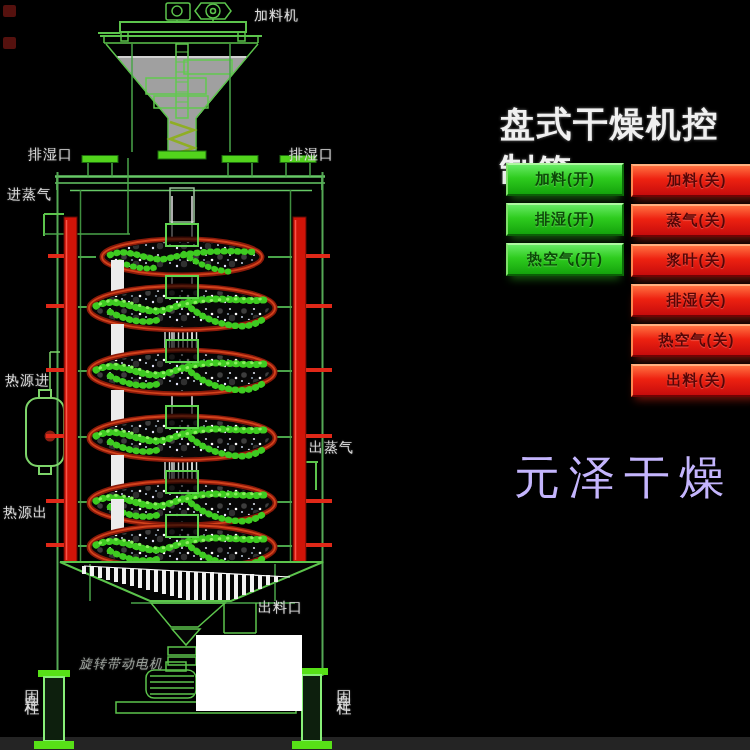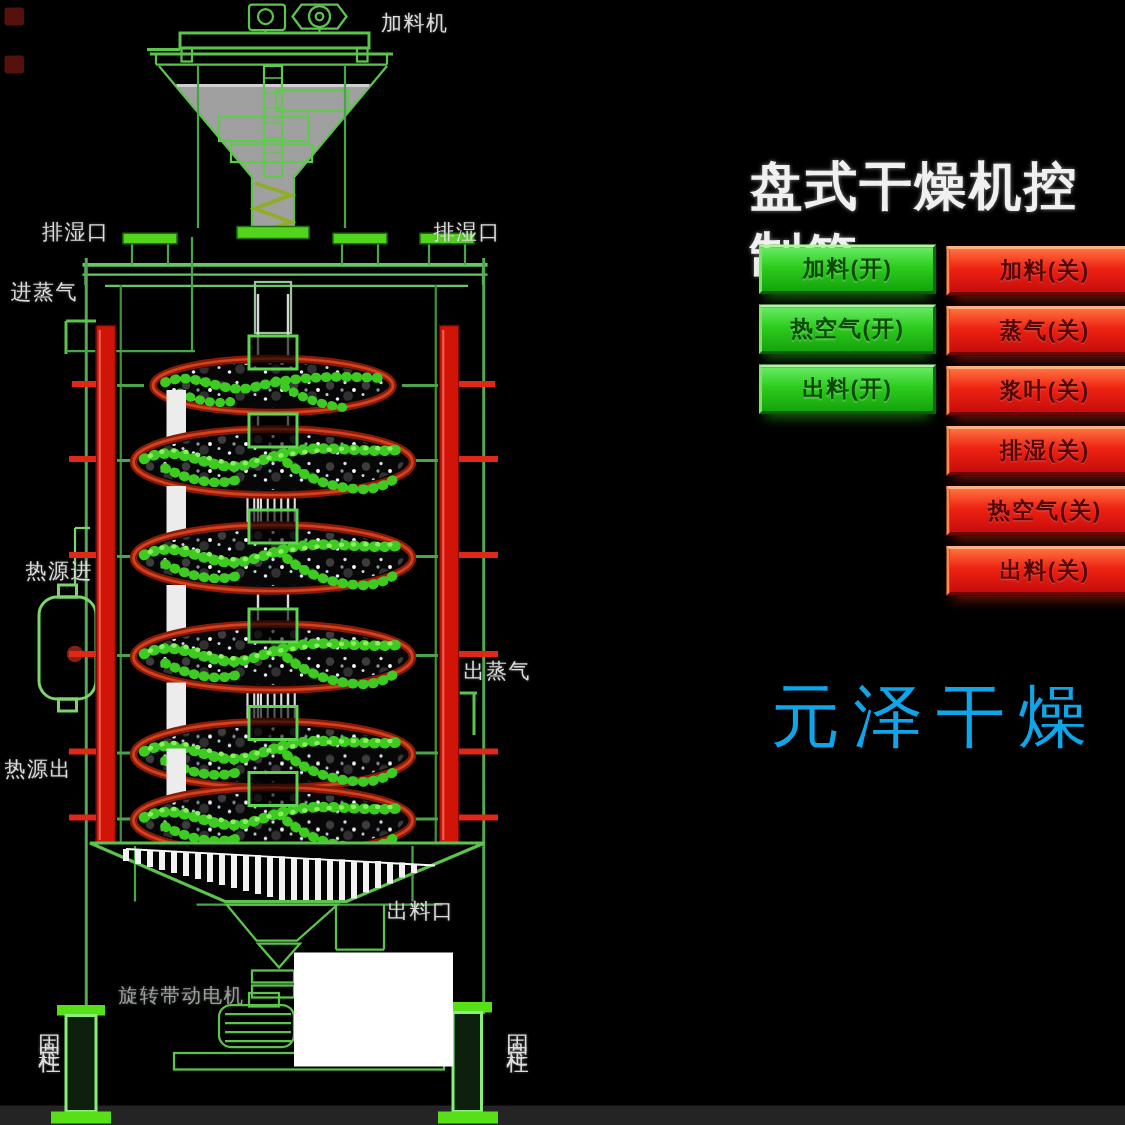--- a/index.html
+++ b/index.html
@@ -2,39 +2,39 @@
 <html><head>
 <meta charset="utf-8">
 <style>
   html,body{margin:0;padding:0;background:#000;}
   .stage{position:relative;width:750px;height:750px;background:#000;overflow:hidden;
          font-family:"Liberation Sans",sans-serif;}
   .ground{position:absolute;left:0;top:737px;width:750px;height:13px;background:#242424;}
   svg{position:absolute;left:0;top:0;}
   .lbl{position:absolute;color:#dcdcdc;font-size:14px;letter-spacing:1px;white-space:nowrap;
        text-shadow:0 0 2px rgba(130,130,130,.7);}
-  .lbl-dim{color:#9aa09a;font-size:13px;}
+  .lbl-dim{color:#9aa09a;font-size:13px;font-style:italic;}
   .lbl-vert{writing-mode:vertical-rl;letter-spacing:5px;font-size:15px;}
   .red-mark{position:absolute;width:13px;height:12px;background:#641410;opacity:.85;border-radius:2px;}
   .panel-title{position:absolute;left:500px;top:101px;width:250px;text-align:left;
        color:#f0f0f0;font-size:35px;font-weight:bold;letter-spacing:1.5px;
        text-shadow:0 0 3px rgba(160,160,160,.8);}
   .btn-col{position:absolute;display:flex;flex-direction:column;}
   .col-on{left:506px;top:163px;width:118px;}
   .col-off{left:631px;top:164px;width:131px;}
   .btn{height:33px;margin-bottom:7px;display:flex;align-items:center;justify-content:center;
        font-weight:bold;font-size:15px;letter-spacing:1px;box-sizing:border-box;border:2px solid;
        text-shadow:0 1px 1px rgba(255,255,255,.25);cursor:pointer;text-align:center;}
   .btn-on{background:linear-gradient(180deg,#66ea64 0%,#2ecc1e 45%,#14a30c 100%);
        border-color:#aef7a0 #0c6e08 #0a5e06 #7fe06a;color:#0c4a08;
        box-shadow:0 7px 8px -4px rgba(46,180,30,.5);}
   .btn-off{background:linear-gradient(180deg,#ff7040 0%,#ee2211 45%,#c60c0c 100%);
        border-color:#ffb080 #7c0606 #6e0404 #ff8850;color:#570606;
        box-shadow:0 7px 8px -4px rgba(220,40,20,.5);}
-  .watermark{position:absolute;left:514px;top:447px;color:#0ea5e9;font-size:46px;
+  .watermark{position:absolute;left:514px;top:447px;color:#c4b5fd;font-size:46px;
        letter-spacing:9px;font-family:"Liberation Serif",serif;white-space:nowrap;}
 </style>
 </head>
 <body>
 
 <div class="stage">
   <div class="ground"></div>
 
   <svg width="440" height="750" viewBox="0 0 440 750">
     <defs>
@@ -277,37 +277,37 @@
       <rect x="292" y="741" width="40" height="8" fill="#57e017"></rect>
     </g>
 
     <rect x="196" y="635" width="106" height="76" fill="#ffffff"></rect>
   </svg>
 
   <span class="lbl" style="left:254px;top:7px">加料机</span>
   <span class="lbl" style="left:28px;top:146px">排湿口</span>
   <span class="lbl" style="left:289px;top:146px">排湿口</span>
   <span class="lbl" style="left:7px;top:186px">进蒸气</span>
-  <span class="lbl" style="left:17px;top:372px">热源进</span>
+  <span class="lbl" style="left:5px;top:372px">热源进</span>
   <span class="lbl" style="left:3px;top:504px">热源出</span>
   <span class="lbl" style="left:309px;top:439px">出蒸气</span>
   <span class="lbl" style="left:258px;top:599px">出料口</span>
   <span class="lbl lbl-dim" style="left:79px;top:655px">旋转带动电机</span>
   <span class="lbl lbl-vert" style="left:22px;top:678px">固定柱</span>
   <span class="lbl lbl-vert" style="left:334px;top:678px">固定柱</span>
 
   <div class="red-mark" style="left:3px;top:5px"></div>
   <div class="red-mark" style="left:3px;top:37px"></div>
 
   <div class="panel-title">盘式干燥机控制箱</div>
 
   <div class="btn-col col-on">
     <div class="btn btn-on">加料(开)</div>
+    <div class="btn btn-on">排湿(开)</div>
     <div class="btn btn-on">热空气(开)</div>
-    <div class="btn btn-on">出料(开)</div>
   </div>
 
   <div class="btn-col col-off">
     <div class="btn btn-off">加料(关)</div>
     <div class="btn btn-off">蒸气(关)</div>
     <div class="btn btn-off">浆叶(关)</div>
     <div class="btn btn-off">排湿(关)</div>
     <div class="btn btn-off">热空气(关)</div>
     <div class="btn btn-off">出料(关)</div>
   </div>

